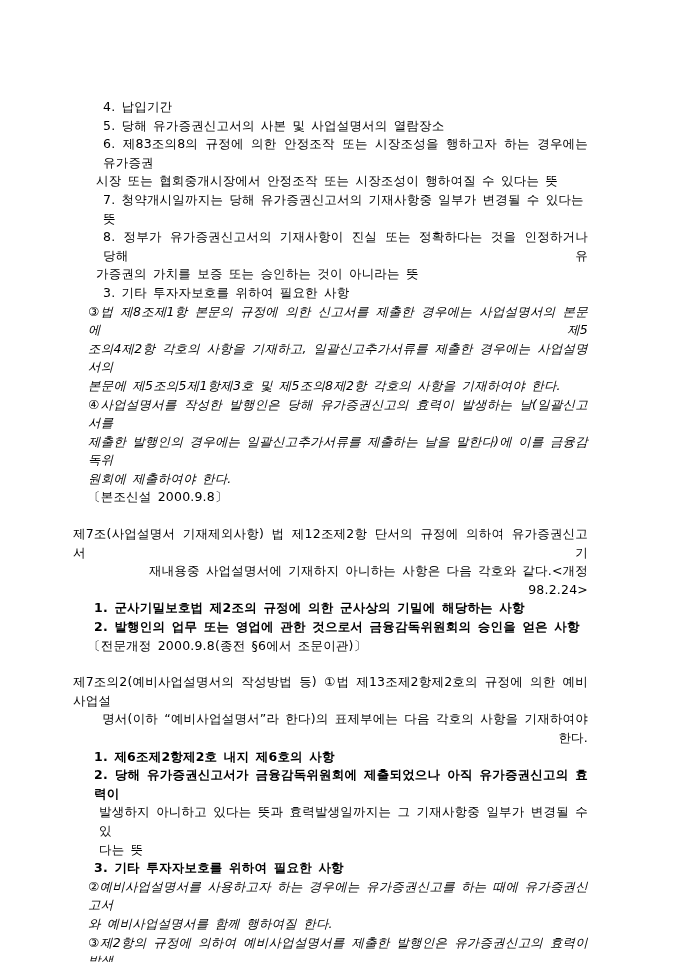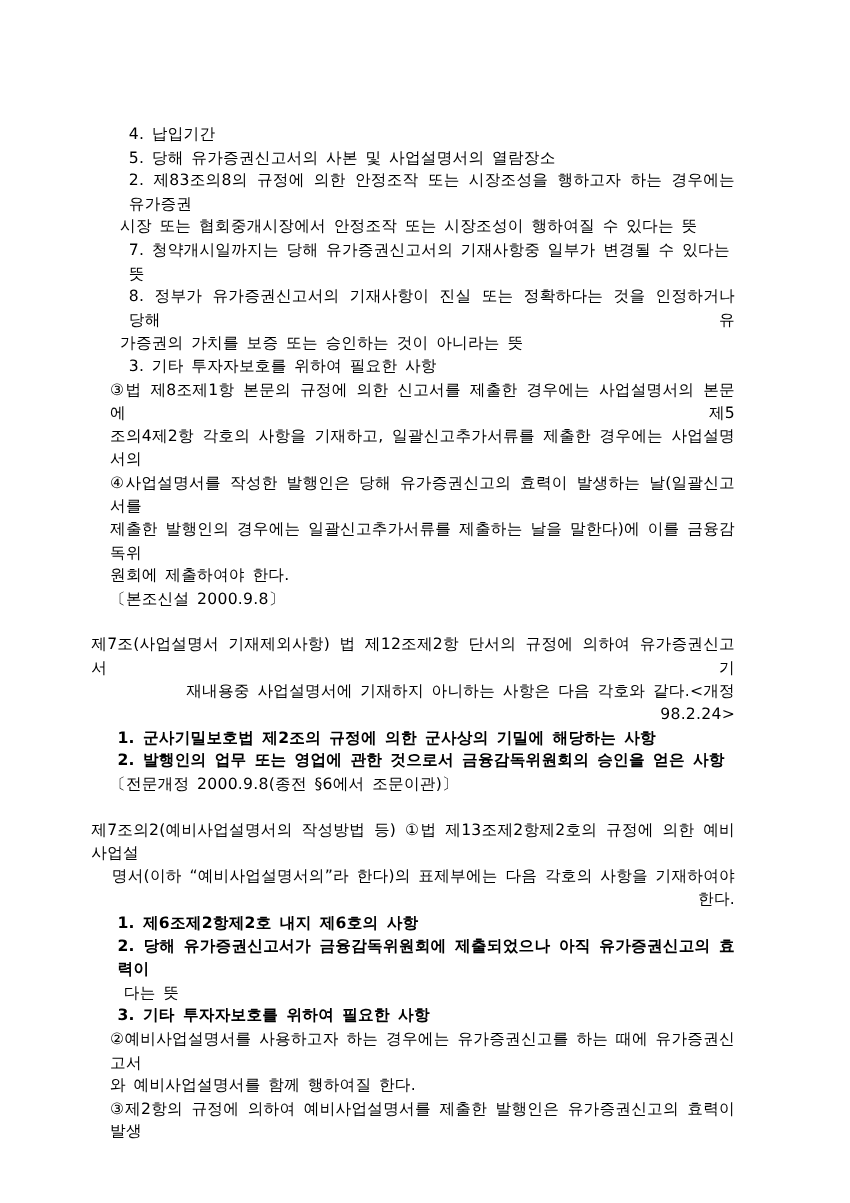--- a/index.html
+++ b/index.html
@@ -26,60 +26,62 @@
     letter-spacing: 0.2px;
   }
   .section + .section { margin-top: 18px; }
   .line { min-height: 18.6px; }
   .fill {
     text-align: justify;
     text-align-last: justify;
   }
   .ind-article        { padding-left: 0; }
   .ind-body           { padding-left: 15px; text-align: right; }
-  .ind-para           { padding-left: 15px; }
+  .ind-para           { padding-left: 15px; font-style: italic; }
   .ind-note           { padding-left: 15px; }
   .ind-item           { padding-left: 21px; font-weight: bold; }
   .ind-item-cont      { padding-left: 26px; }
   .ind-item-deep      { padding-left: 30px; }
   .ind-item-deep-cont { padding-left: 23px; }
 </style>
 </head>
 <body>
 
 <div class="page">
   <div class="doc" id="doc">
       <div class="section">
         <div class="line ind-item-deep">4. 납입기간</div>
         <div class="line ind-item-deep">5. 당해 유가증권신고서의 사본 및 사업설명서의 열람장소</div>
-        <div class="line ind-item-deep fill">2. 제83조의8의 규정에 의한 안정조작 또는 시장조성을 행하고자 하는 경우에는 유가증권</div>
+        <div class="line ind-item-deep fill">6. 제83조의8의 규정에 의한 안정조작 또는 시장조성을 행하고자 하는 경우에는 유가증권</div>
         <div class="line ind-item-deep-cont">시장 또는 협회중개시장에서 안정조작 또는 시장조성이 행하여질 수 있다는 뜻</div>
         <div class="line ind-item-deep">7. 청약개시일까지는 당해 유가증권신고서의 기재사항중 일부가 변경될 수 있다는 뜻</div>
         <div class="line ind-item-deep fill">8. 정부가 유가증권신고서의 기재사항이 진실 또는 정확하다는 것을 인정하거나 당해 유</div>
         <div class="line ind-item-deep-cont">가증권의 가치를 보증 또는 승인하는 것이 아니라는 뜻</div>
         <div class="line ind-item-deep">3. 기타 투자자보호를 위하여 필요한 사항</div>
         <div class="line ind-para fill">③법 제8조제1항 본문의 규정에 의한 신고서를 제출한 경우에는 사업설명서의 본문에 제5</div>
         <div class="line ind-para fill">조의4제2항 각호의 사항을 기재하고, 일괄신고추가서류를 제출한 경우에는 사업설명서의</div>
+        <div class="line ind-para">본문에 제5조의5제1항제3호 및 제5조의8제2항 각호의 사항을 기재하여야 한다.</div>
         <div class="line ind-para fill">④사업설명서를 작성한 발행인은 당해 유가증권신고의 효력이 발생하는 날(일괄신고서를</div>
         <div class="line ind-para fill">제출한 발행인의 경우에는 일괄신고추가서류를 제출하는 날을 말한다)에 이를 금융감독위</div>
         <div class="line ind-para">원회에 제출하여야 한다.</div>
         <div class="line ind-note">〔본조신설 2000.9.8〕</div>
       </div>
       <div class="section">
         <div class="line ind-article fill">제7조(사업설명서 기재제외사항) 법 제12조제2항 단서의 규정에 의하여 유가증권신고서 기</div>
         <div class="line ind-body">재내용중 사업설명서에 기재하지 아니하는 사항은 다음 각호와 같다.&lt;개정 98.2.24&gt;</div>
         <div class="line ind-item">1. 군사기밀보호법 제2조의 규정에 의한 군사상의 기밀에 해당하는 사항</div>
         <div class="line ind-item">2. 발행인의 업무 또는 영업에 관한 것으로서 금융감독위원회의 승인을 얻은 사항</div>
         <div class="line ind-note">〔전문개정 2000.9.8(종전 §6에서 조문이관)〕</div>
       </div>
       <div class="section">
         <div class="line ind-article fill">제7조의2(예비사업설명서의 작성방법 등) ①법 제13조제2항제2호의 규정에 의한 예비사업설</div>
-        <div class="line ind-body">명서(이하 “예비사업설명서의”라 한다)의 표제부에는 다음 각호의 사항을 기재하여야 한다.</div>
+        <div class="line ind-body">명서(이하 “예비사업설명서”라 한다)의 표제부에는 다음 각호의 사항을 기재하여야 한다.</div>
         <div class="line ind-item">1. 제6조제2항제2호 내지 제6호의 사항</div>
         <div class="line ind-item fill">2. 당해 유가증권신고서가 금융감독위원회에 제출되었으나 아직 유가증권신고의 효력이</div>
+        <div class="line ind-item-cont fill">발생하지 아니하고 있다는 뜻과 효력발생일까지는 그 기재사항중 일부가 변경될 수 있</div>
         <div class="line ind-item-cont">다는 뜻</div>
         <div class="line ind-item">3. 기타 투자자보호를 위하여 필요한 사항</div>
         <div class="line ind-para fill">②예비사업설명서를 사용하고자 하는 경우에는 유가증권신고를 하는 때에 유가증권신고서</div>
         <div class="line ind-para">와 예비사업설명서를 함께 행하여질 한다.</div>
         <div class="line ind-para fill">③제2항의 규정에 의하여 예비사업설명서를 제출한 발행인은 유가증권신고의 효력이 발생</div>
       </div>
     </div>
 </div>
 
 </body></html>

